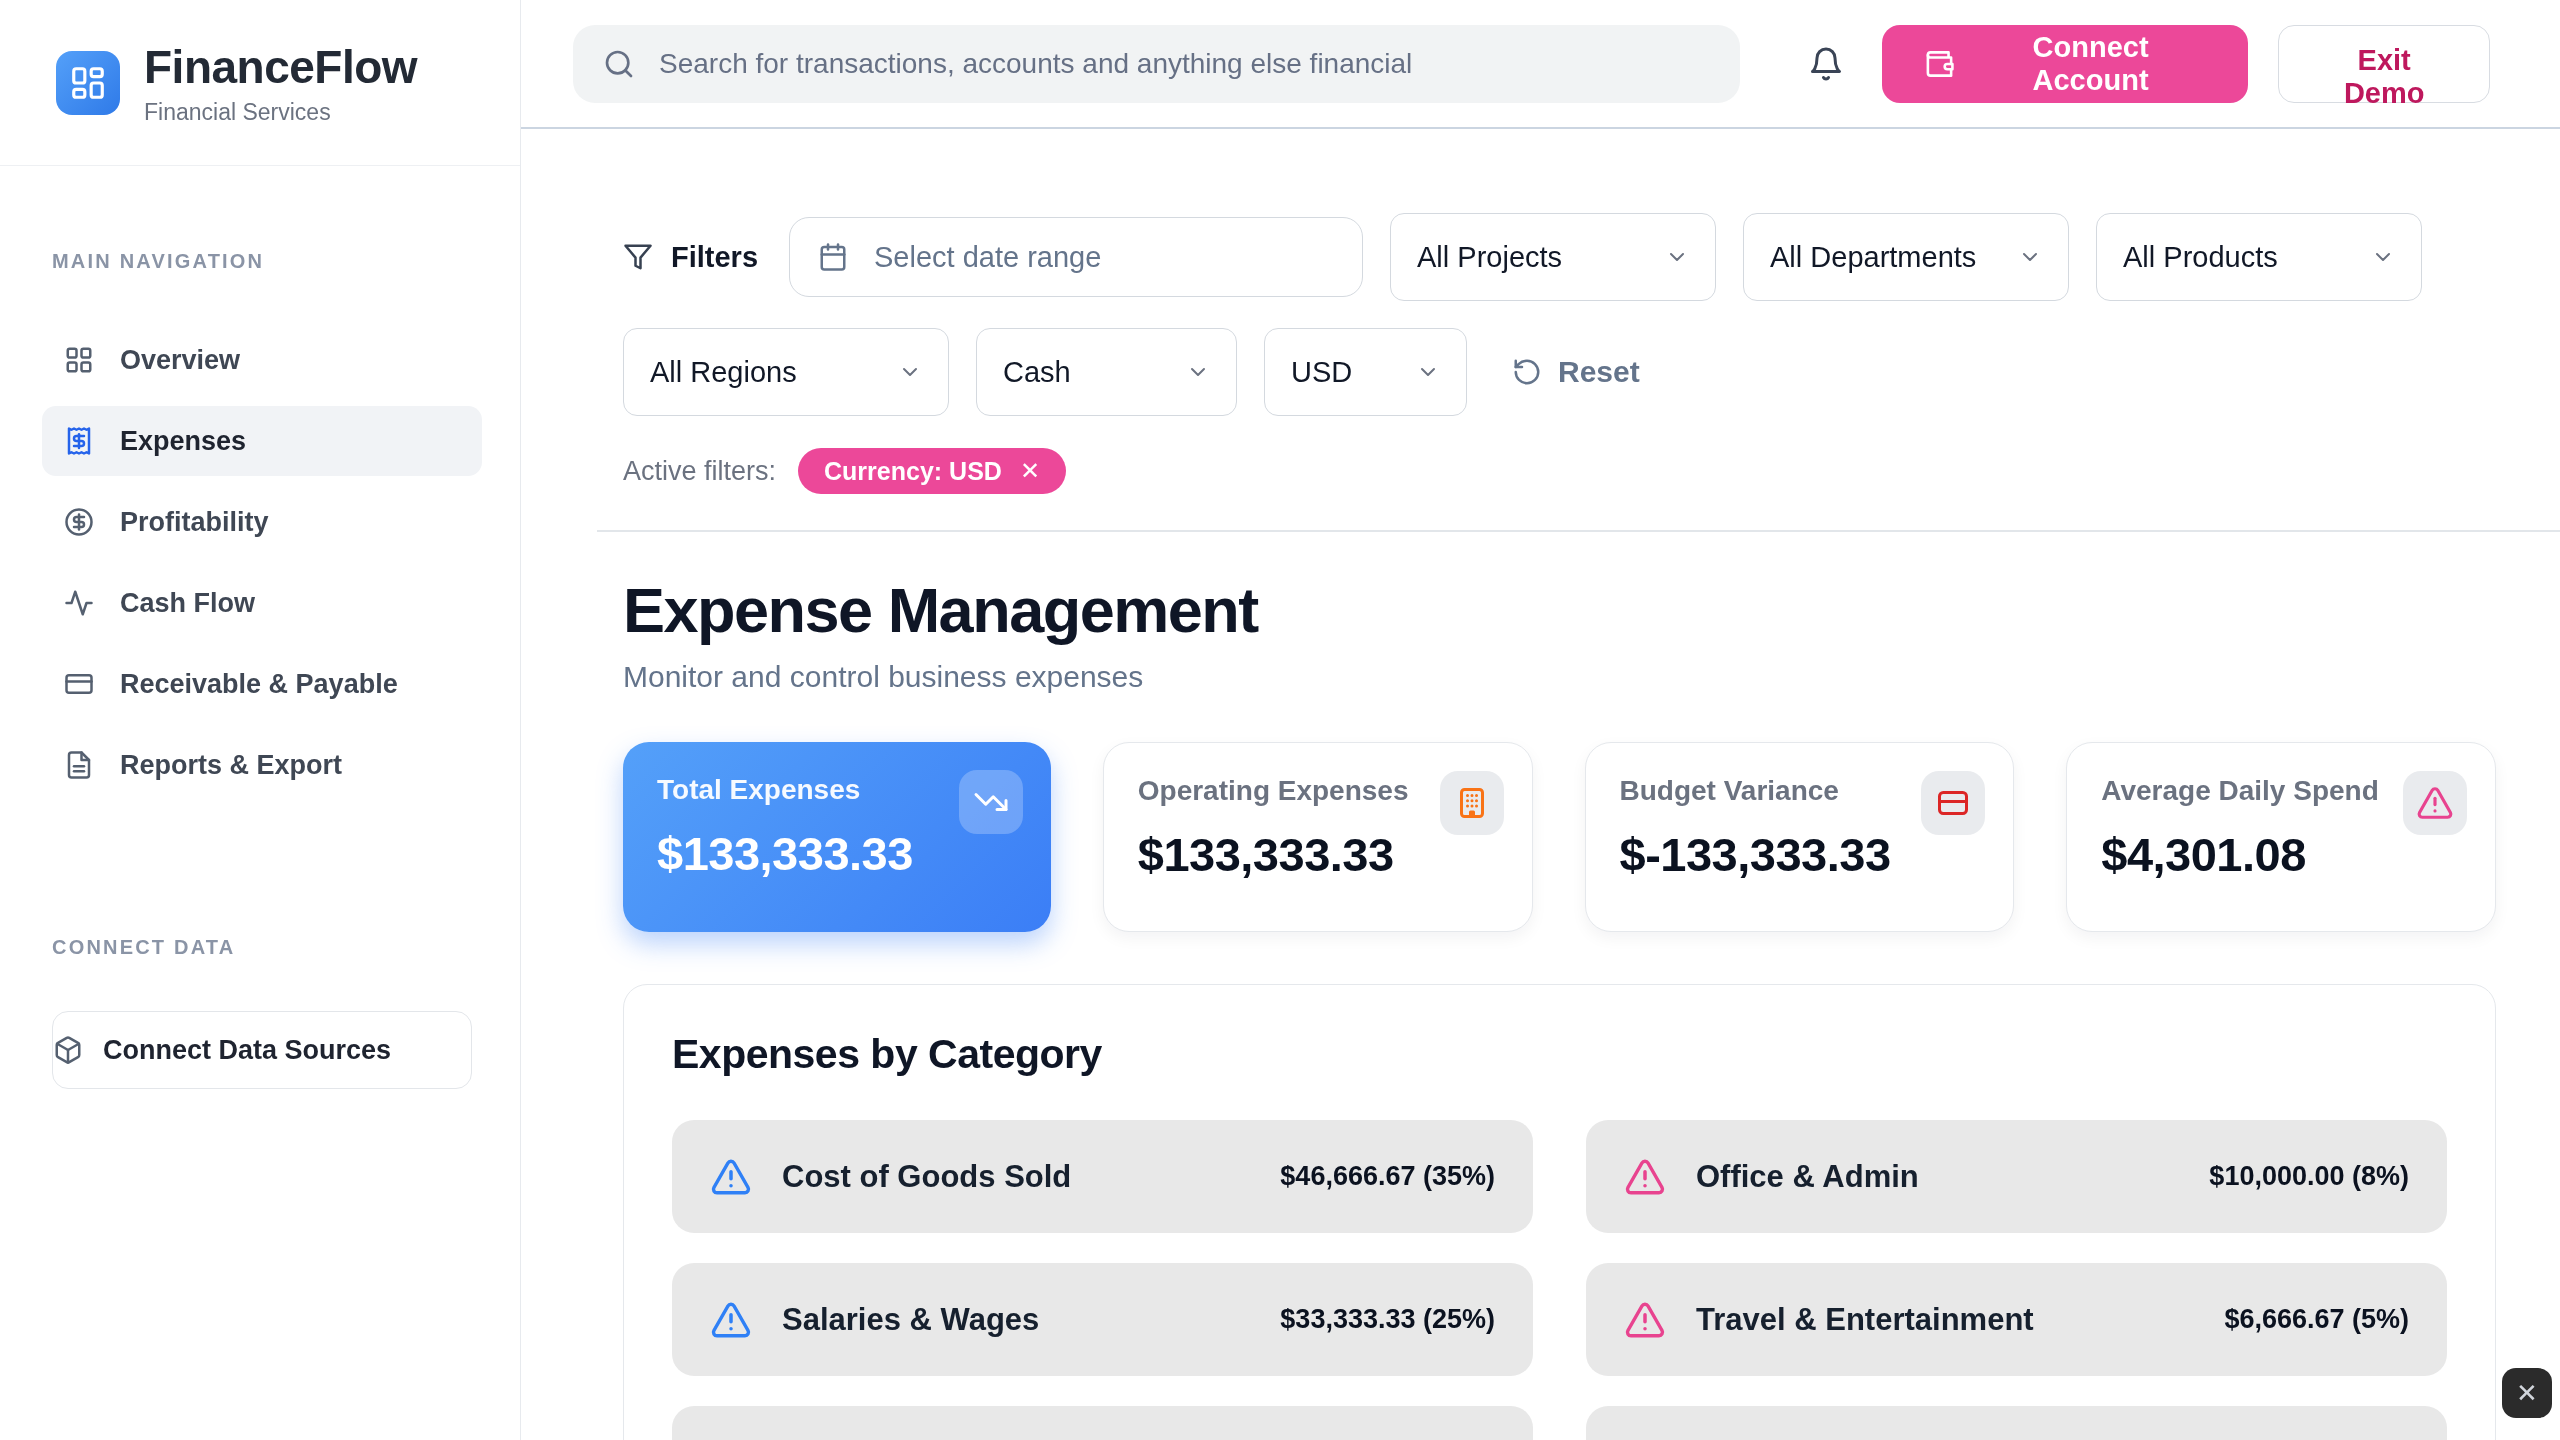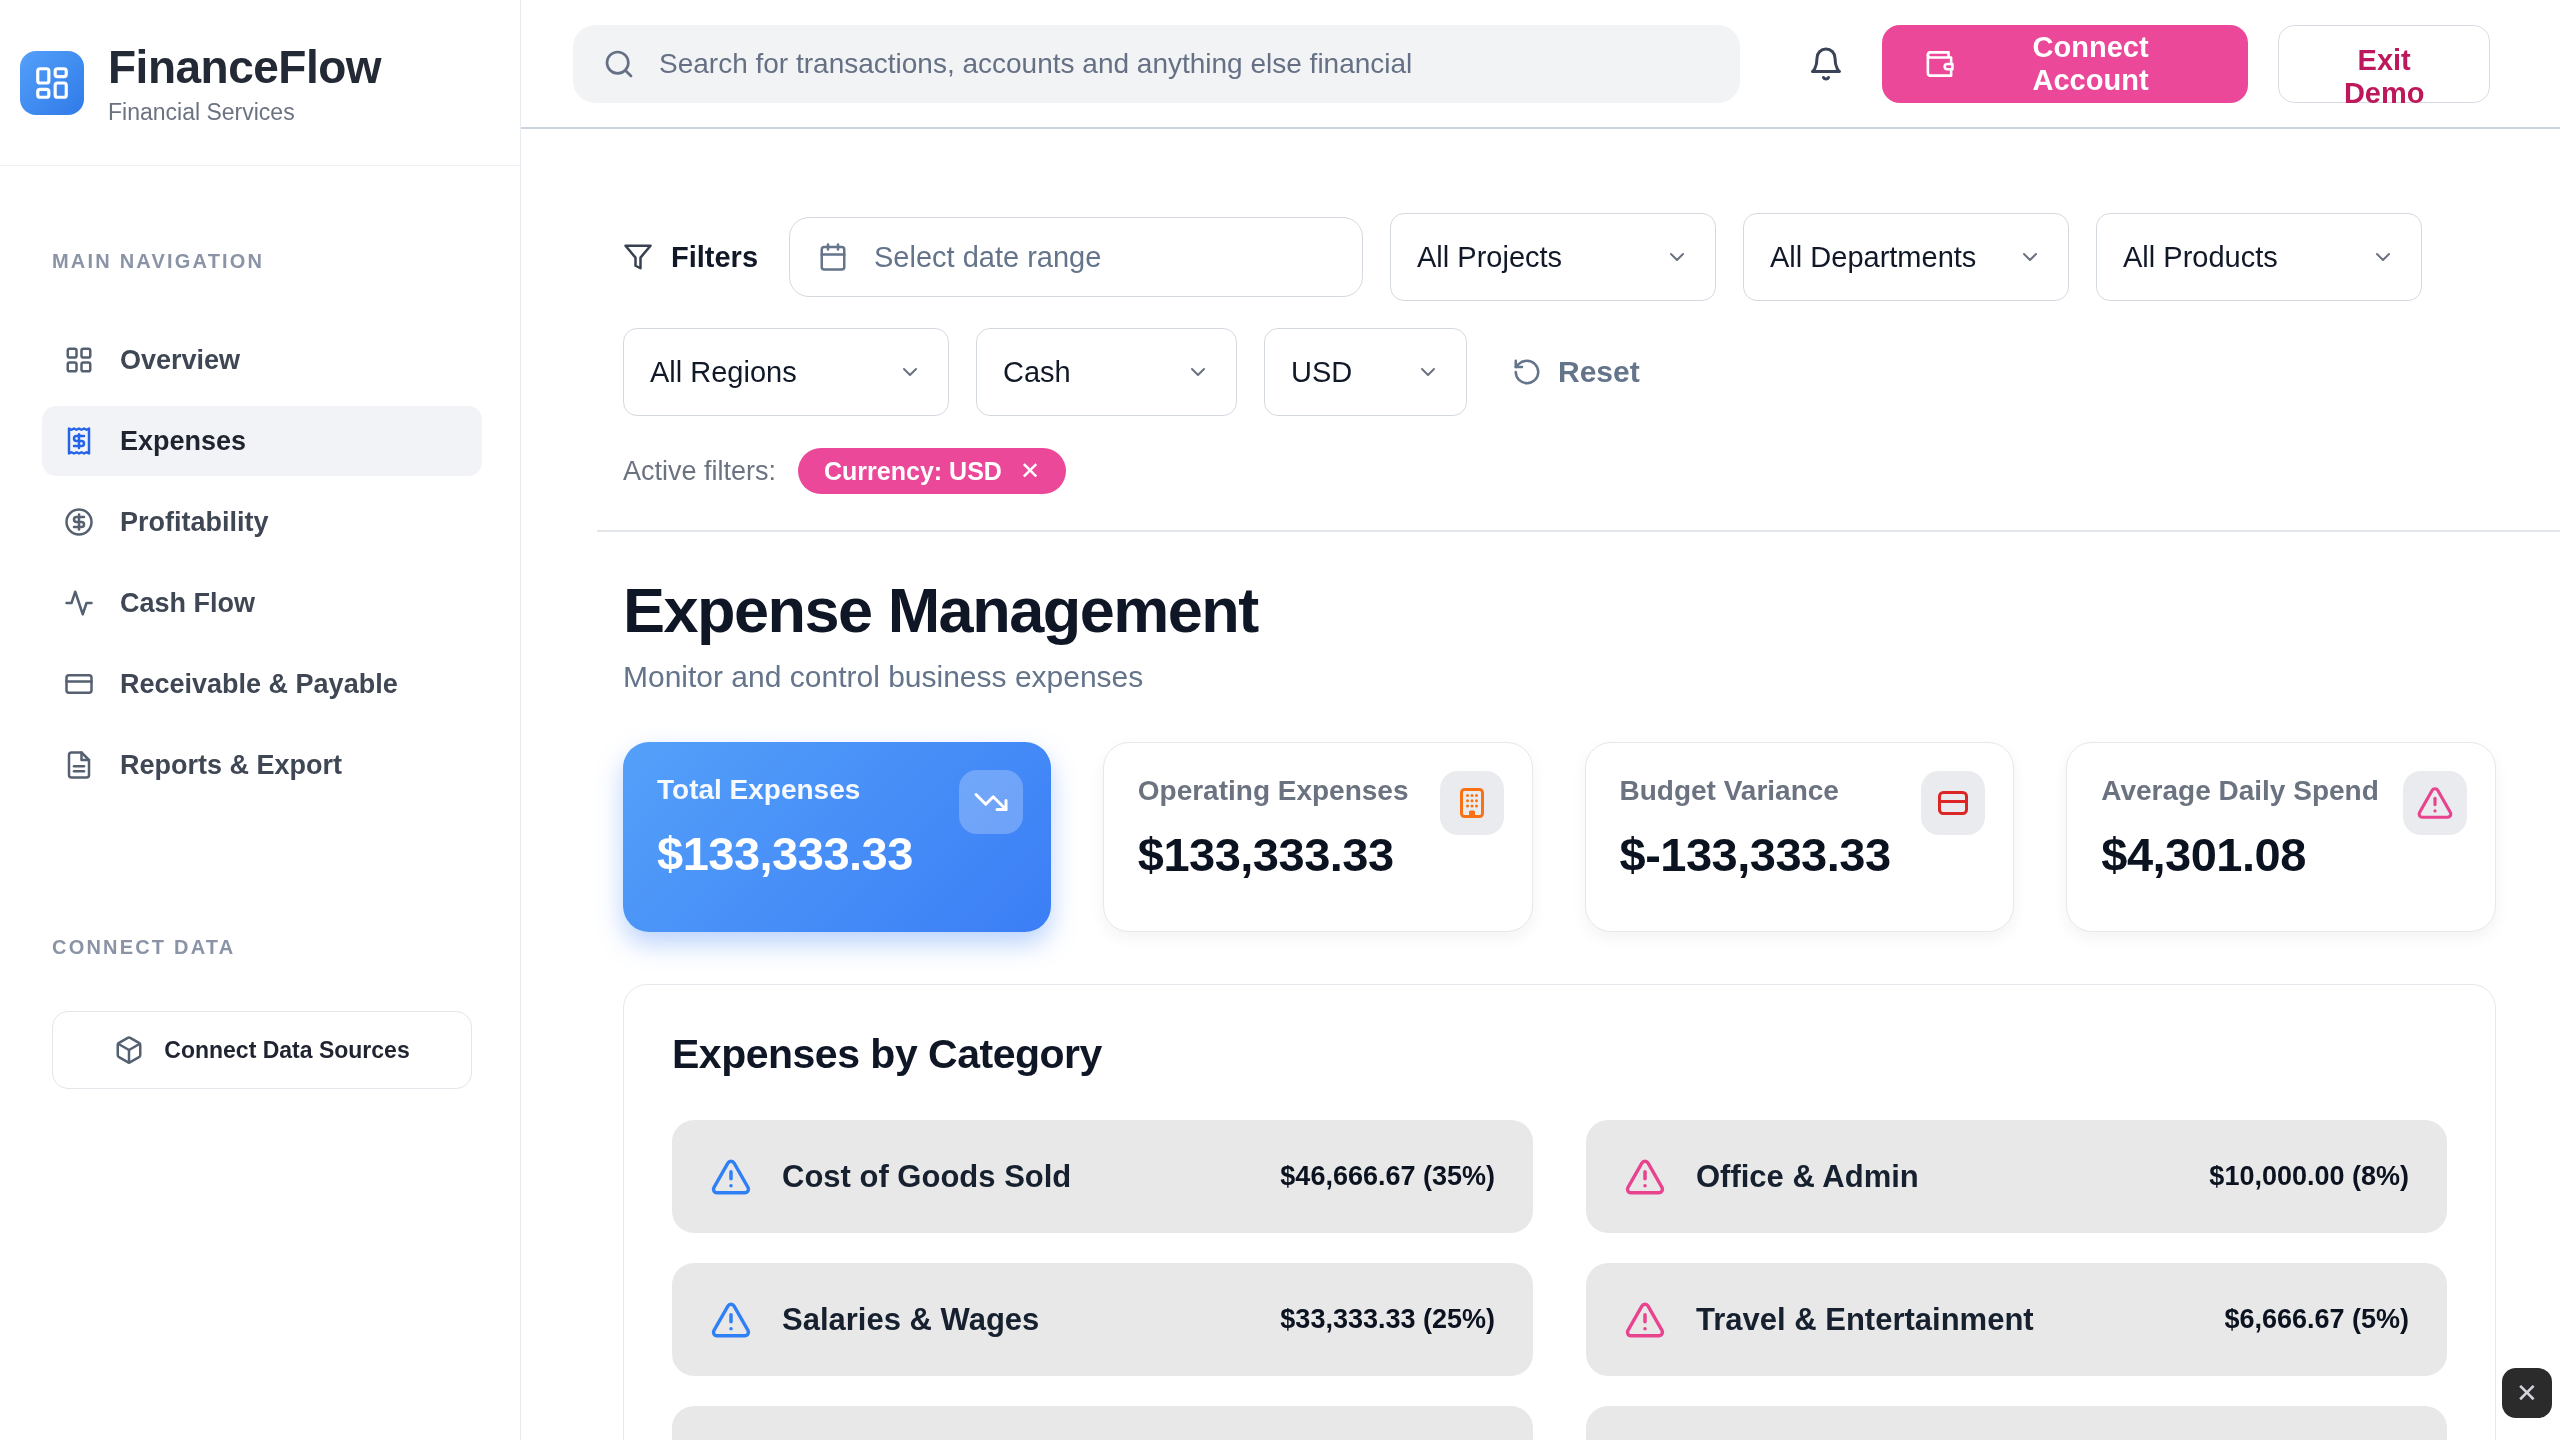--- a/index.html
+++ b/index.html
@@ -2,33 +2,33 @@
 <html><head>
 <meta charset="utf-8">
 <style>
   * { margin:0; padding:0; box-sizing:border-box; }
   html,body { background:#ffffff; }
   body { width:2560px; height:1440px; overflow:hidden; font-family:"Liberation Sans", sans-serif; color:#111827; position:relative; }
   .app { display:flex; width:2560px; height:1440px; }
 
   
   .sidebar { width:521px; min-width:521px; border-right:1px solid #e7eaee; display:flex; flex-direction:column; background:#fff; }
-  .sidebar-header { height:166px; padding:0 20px; display:flex; align-items:center; gap:24px; border-bottom:1px solid #eef0f3; }
+  .sidebar-header { height:166px; padding:0 56px; display:flex; align-items:center; gap:24px; border-bottom:1px solid #eef0f3; }
   .logo-badge { width:64px; height:64px; border-radius:16px; background:linear-gradient(135deg,#54a0f9,#2f7ae8); display:flex; align-items:center; justify-content:center; flex:none; }
   .brand-name { font-size:46px; font-weight:700; color:#232a35; letter-spacing:-0.5px; }
   .brand-tagline { font-size:23px; color:#6b7280; margin-top:5px; }
   .sidebar-body { padding:84px 38px 0 42px; display:flex; flex-direction:column; flex:1; }
   .section-label { font-size:20px; font-weight:700; letter-spacing:2.2px; color:#8a94a6; padding-left:10px; }
   .nav { margin-top:52px; display:flex; flex-direction:column; gap:11px; }
   .nav-item { height:70px; border-radius:14px; display:flex; align-items:center; gap:26px; padding:0 22px; font-size:27px; font-weight:600; color:#3f4754; cursor:pointer; }
   .nav-item svg { stroke:#556070; }
   .nav-item.active { background:#f1f3f6; color:#1f2430; }
   .nav-item.active svg { stroke:#2563eb; }
   .connect-label { margin-top:136px; }
-  .connect-btn { margin:52px 10px 0 10px; height:78px; border:1.5px solid #e3e6ea; border-radius:16px; background:#fff; display:flex; align-items:center; justify-content:center; gap:20px; font-size:23px; font-weight:700; color:#1f2430; cursor:pointer; }
+  .connect-btn { margin:52px 10px 0 10px; height:78px; border:1.5px solid #e3e6ea; border-radius:16px; background:#fff; display:flex; align-items:center; gap:20px; font-size:27px; font-weight:700; color:#1f2430; cursor:pointer; }
   .connect-btn svg { stroke:#556070; }
 
   
   .main { flex:1; display:flex; flex-direction:column; min-width:0; }
   .topbar { height:129px; min-height:129px; display:flex; align-items:center; padding:0 70px 0 52px; gap:30px; border-bottom:2px solid #cbd5e1; }
   .search-wrap { width:1200px; height:78px; background:#f1f3f4; border-radius:22px; display:flex; align-items:center; gap:24px; padding:0 30px; }
   .search-wrap svg { stroke:#667085; flex:none; }
   .search-input { flex:1; border:none; outline:none; background:transparent; font-size:28px; color:#111827; font-family:"Liberation Sans", sans-serif; }
   .search-input::placeholder { color:#667085; }
   .topbar-spacer { flex:1; }

